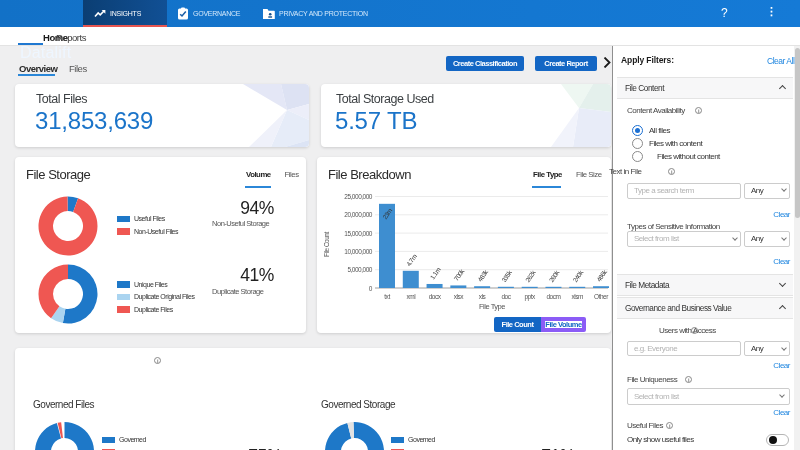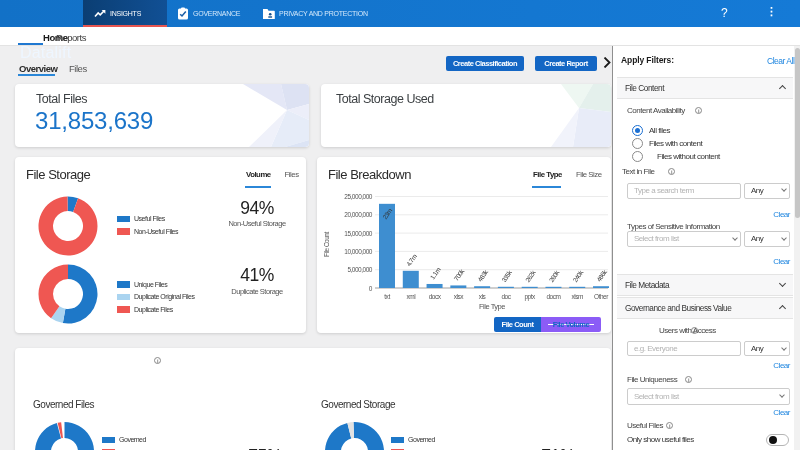--- a/index.html
+++ b/index.html
@@ -33,21 +33,21 @@
 .sum-num { position:absolute; left:20px; top:23px; font-size:24px; letter-spacing:-0.2px; color:#1b74c9; white-space:nowrap; }
 
 #cardC { left:15px; top:157px; width:291px; height:176px; }
 .card-title { position:absolute; left:11px; top:10px; font-size:13px; color:#2b2b2b; white-space:nowrap; }
 .minitab-on { position:absolute; font-size:7.8px; font-weight:bold; color:#222; white-space:nowrap; }
 .minitab-off { position:absolute; font-size:7.8px; color:#555; white-space:nowrap; }
 .minitab-u { position:absolute; height:2px; background:#2b87d8; }
 .leg { position:absolute; font-size:7px; color:#333; white-space:nowrap; }
 .leg i { display:inline-block; width:13px; height:6.5px; margin-right:4px; vertical-align:-1px; }
 .pct { position:absolute; font-size:17.5px; letter-spacing:-0.5px; color:#222; text-align:center; white-space:nowrap; }
-.pct-sub { position:absolute; font-size:7.5px; color:#555; text-align:center; white-space:nowrap; }
+.pct-sub { position:absolute; font-size:7.5px; color:#555; text-align:left; white-space:nowrap; }
 
 #cardD { left:317px; top:157px; width:294px; height:176px;padding-left:20px; }
 
 #cardE { left:15px; top:348px; width:596px; height:110px; }
 
 #side { position:absolute; left:613px; top:46px; width:187px; height:404px; background:#fff; }
 #side-border { position:absolute; left:611.5px; top:46px; width:1.5px; height:404px; background:#8f8f8f; }
 .sec { position:absolute; left:4px; width:180px; height:22px; background:#f7f7f8; border-top:1px solid #e4e4e4; border-bottom:1px solid #e4e4e4; font-size:8.3px; color:#333; line-height:21px; padding-left:8px; }
 .slabel { position:absolute; font-size:8px; color:#444; white-space:nowrap; }
 .sclear { position:absolute; font-size:8px; color:#2187e0; right:10px; }
@@ -121,20 +121,21 @@
   </div>
   <div class="card" id="cardB">
     <svg class="abs" style="right:0;top:0;" width="80" height="63" viewBox="0 0 80 63">
       <rect x="0" y="0" width="80" height="63" fill="#ffffff"></rect>
       <polygon points="30,0 62,0 48,24" fill="#eef7f2"></polygon>
       <polygon points="62,0 80,0 80,28 48,24" fill="#e4f0ec"></polygon>
       <polygon points="48,24 80,28 80,63 42,63" fill="#e8ecf8"></polygon>
       <polygon points="20,63 48,24 42,63" fill="#f1f3fb"></polygon>
     </svg>
     <div class="sum-label" style="left:15px;">Total Storage Used</div>
+    <div class="sum-num" style="left:14px;">5.57 TB</div>
   </div>
 
   <div class="card" id="cardC">
     <div class="card-title">File Storage</div>
     <div class="minitab-on" style="left:231px; top:13px;">Volume</div>
     <div class="minitab-u" style="left:229.5px; top:28.5px; width:26px;"></div>
     <div class="minitab-off" style="left:269.5px; top:13px;">Files</div>
     <svg class="abs" style="left:5px; top:36px;" width="96" height="132" viewBox="0 0 96 132" id="donuts">
         <path d="M47.48515401010014,3.5044929928864583 A29.5,29.5 0 0 1 58.08959422810723,5.279067686815704 L53.13030214988503,18.904610688211378 A15,15 0 0 0 47.738213903440744,18.002284572654133 Z" fill="#1e78c8"></path>
         <path d="M58.08959422810723,5.279067686815704 A29.5,29.5 0 1 1 47.48515401010014,3.5044929928864583 L47.738213903440744,18.002284572654133 A15,15 0 1 0 53.13030214988503,18.904610688211378 Z" fill="#ef5752"></path>
@@ -198,21 +199,21 @@
         <text x="236.46" y="110" text-anchor="middle" font-size="6.5" fill="#555">docm</text>
         <rect x="252.24" y="97.8" width="16" height="1.2" fill="#3e8ed0"></rect>
         <text transform="translate(259.24,93.8) rotate(-55)" font-size="6.5" fill="#333">240k</text>
         <text x="260.24" y="110" text-anchor="middle" font-size="6.5" fill="#555">xlsm</text>
         <rect x="276.02" y="97.22124" width="16" height="1.7787600000000001" fill="#3e8ed0"></rect>
         <text transform="translate(283.02,93.22124) rotate(-55)" font-size="6.5" fill="#333">486k</text>
         <text x="284.02" y="110" text-anchor="middle" font-size="6.5" fill="#555">Other</text>
       </svg>
     <div style="position:absolute; left:162px; top:145px; font-size:7.5px; color:#555;">File Type</div>
     <div class="btn" style="left:177px; top:160px; width:47px; border-radius:2px 0 0 2px;">File Count</div>
-    <div style="position:absolute; left:224px; top:160px; width:60px; height:15px; background:#fff; border:7px solid #8b5cf6; border-radius:0 2px 2px 0; color:#1366c4; font-size:7.5px; font-weight:bold; display:flex; align-items:center; justify-content:center;">File Volume</div>
+    <div style="position:absolute; left:224px; top:160px; width:45px; height:15px; background:#fff; border:4px solid #8b5cf6; border-radius:0 2px 2px 0; color:#1366c4; font-size:7.5px; font-weight:bold; display:flex; align-items:center; justify-content:center;">File Volume</div>
   </div>
 
   <div class="card" id="cardE">
     <div class="info" style="left:139px; top:9px;">i</div>
     <div style="position:absolute; left:18px; top:50.5px; font-size:10px; color:#333;">Governed Files</div>
     <div style="position:absolute; left:306px; top:50.5px; font-size:10px; color:#333;">Governed Storage</div>
     <svg class="abs" style="left:20px; top:74px;" width="60" height="36" viewBox="0 0 60 36" id="gdon1">
         <path d="M29.500000000000004,0 A29.5,29.5 0 1 1 21.86483816947564,1.005188124472486 L26.00594289111597,16.460001345097577 A13.5,13.5 0 1 0 29.5,16 Z" fill="#1e78c8"></path>
         <path d="M22.613361766250797,0.8150873482685377 A29.5,29.5 0 0 1 26.160505193846745,0.18963025754067075 L27.971756614133255,16.086779948366072 A13.5,13.5 0 0 0 26.34848758794528,16.373006074631363 Z" fill="#ef5752"></path>
       </svg>
@@ -236,21 +237,21 @@
       <div class="sec" style="left:617px;top:77px;width:176px;">File Content</div>
       <div style="position:absolute;left:780px;top:86px;width:5px;height:5px;border-right:1.3px solid #444;border-bottom:1.3px solid #444;transform:rotate(-135deg);"></div>
       <div class="slabel" style="left:627px;top:106px;">Content Availability</div>
       <div class="info" style="left:695px;top:107px;">i</div>
       <div class="radio radio-on" style="left:632px;top:125px;"></div>
       <div class="rlabel" style="left:649px;top:126px;">All files</div>
       <div class="radio " style="left:632px;top:138px;"></div>
       <div class="rlabel" style="left:649px;top:139px;">Files with content</div>
       <div class="radio " style="left:632px;top:150.5px;"></div>
       <div class="rlabel" style="left:649px;top:151.5px;padding-left:8px;">Files without content</div>
-      <div class="slabel" style="left:622px;top:167px;">Text in File</div>
+      <div class="slabel" style="left:609px;top:167px;">Text in File</div>
       <div class="info" style="left:668px;top:168px;">i</div>
       <div class="sinput" style="left:627px;top:182.5px;width:114px;height:16px;">Type a search term</div>
       <div class="sinput" style="left:744px;top:182.5px;width:46px;height:16px;color:#333;">Any</div>
       <div style="position:absolute;left:782px;top:187.0px;width:4px;height:4px;border-right:1.1px solid #777;border-bottom:1.1px solid #777;transform:rotate(45deg);"></div>
       <div class="sclear" style="top:210px;">Clear</div>
       <div class="slabel" style="left:627px;top:222px;">Types of Sensitive Information</div>
       <div class="sinput" style="left:627px;top:230.5px;width:114px;height:16px;">Select from list</div>
       <div style="position:absolute;left:733px;top:236.0px;width:4px;height:4px;border-right:1.1px solid #777;border-bottom:1.1px solid #777;transform:rotate(45deg);"></div>
       <div class="sinput" style="left:744px;top:230.5px;width:46px;height:16px;color:#333;">Any</div>
       <div style="position:absolute;left:782px;top:236.0px;width:4px;height:4px;border-right:1.1px solid #777;border-bottom:1.1px solid #777;transform:rotate(45deg);"></div>

